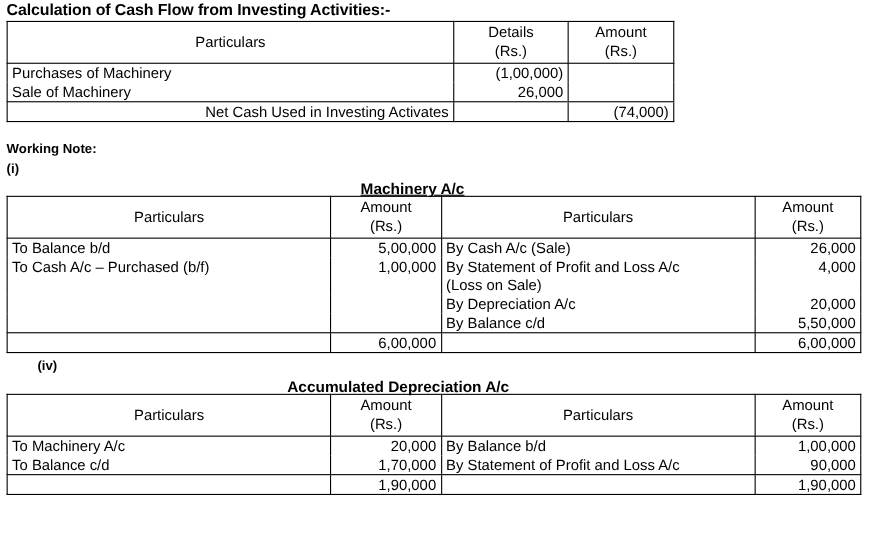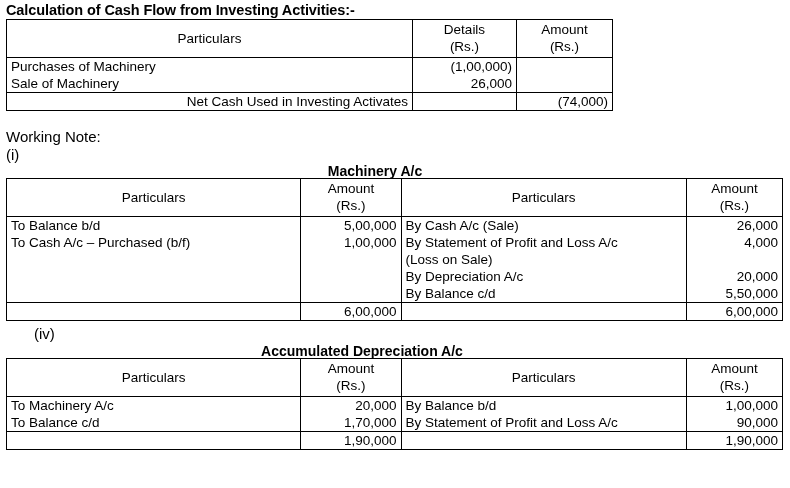--- a/index.html
+++ b/index.html
@@ -27,37 +27,37 @@
     left: 6px;
     top: 2px;
     font-size: 14.5px;
     font-weight: bold;
     letter-spacing: -0.1px;
     white-space: nowrap;
   }
   .wn-label {
     position: absolute;
     left: 6px;
-    font-size: 15px;
-    font-weight: normal;
+    font-size: 12px;
+    font-weight: bold;
     white-space: nowrap;
     text-align: center;
   }
   .wn-label.wn1 { top: 128px; }
   .wn-label.wn2 { top: 146px; }
   .wn-label.wn3 { top: 325px; margin-left: 28px; }
 
   .acct-title {
     position: absolute;
     font-size: 14px;
     font-weight: bold;
     text-align: center;
     white-space: nowrap;
   }
-  .acct-title.t1 { left: 0; top: 163px; width: 750px; }
+  .acct-title.t1 { left: 0; top: 163px; width: 750px; text-decoration: underline; }
   .acct-title.t2 { left: 0; top: 343px; width: 724px; }
 
   
   table.ledger {
     position: absolute;
     border-collapse: collapse;
     font-size: 13.5px;
     table-layout: fixed;
     border-radius: 32px;
   }

